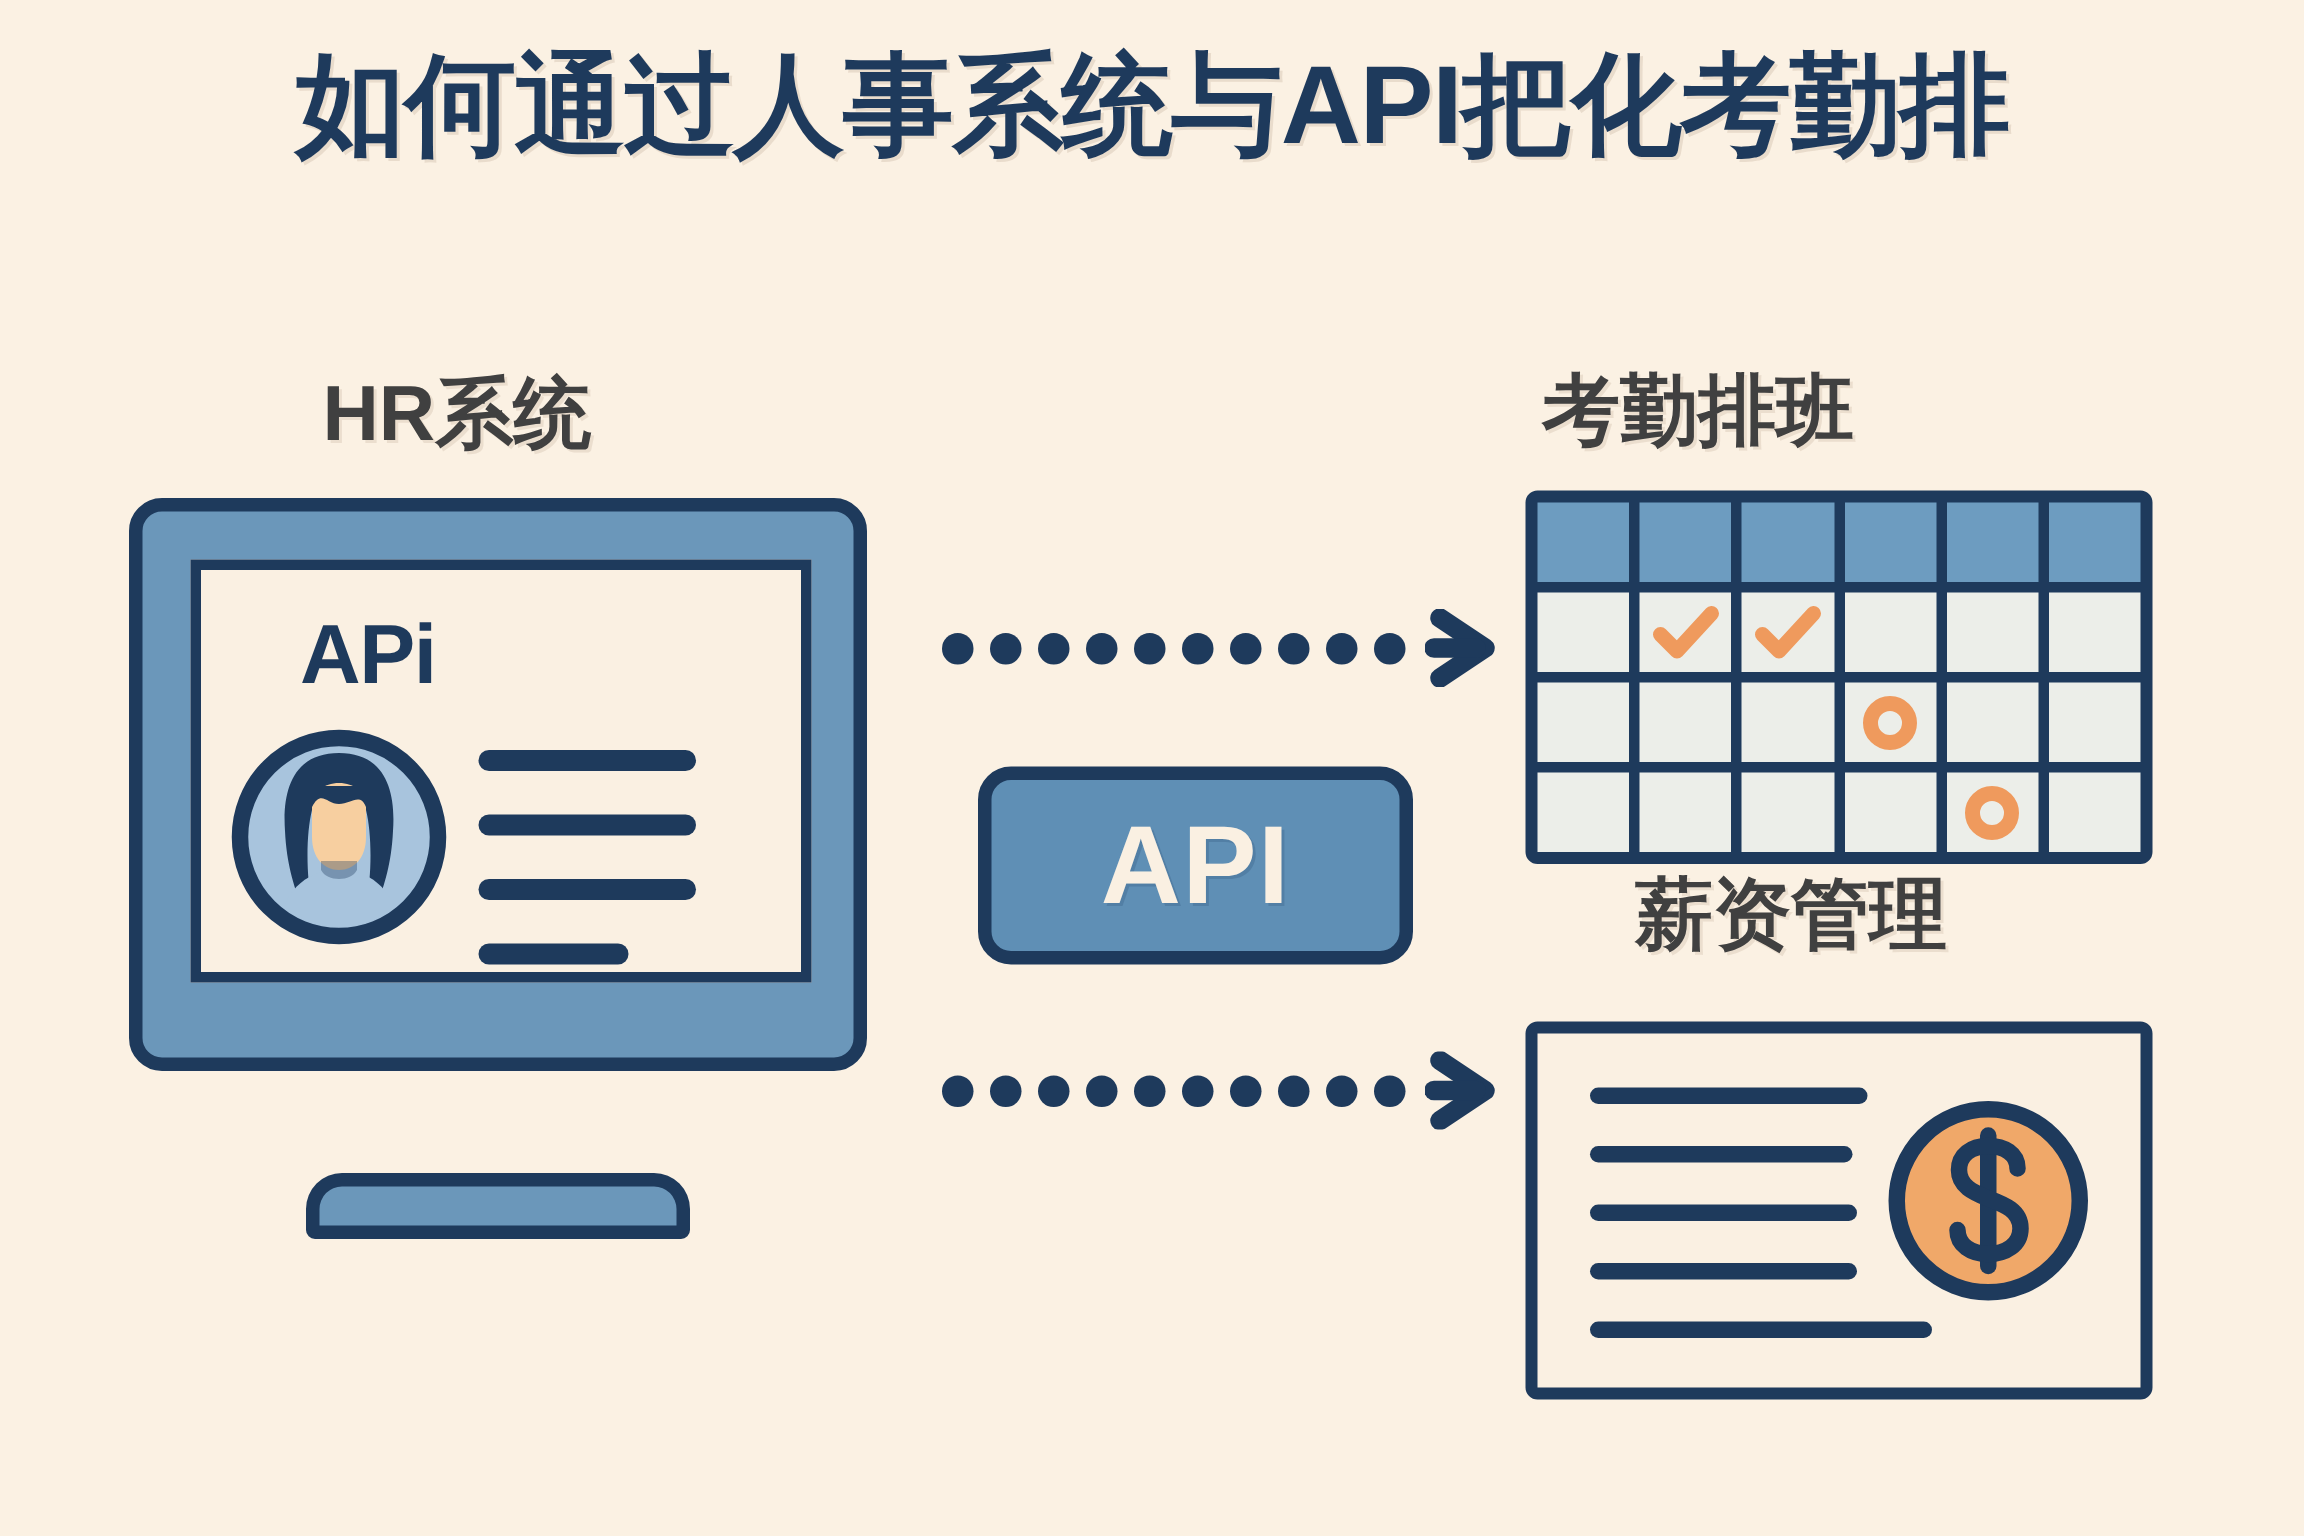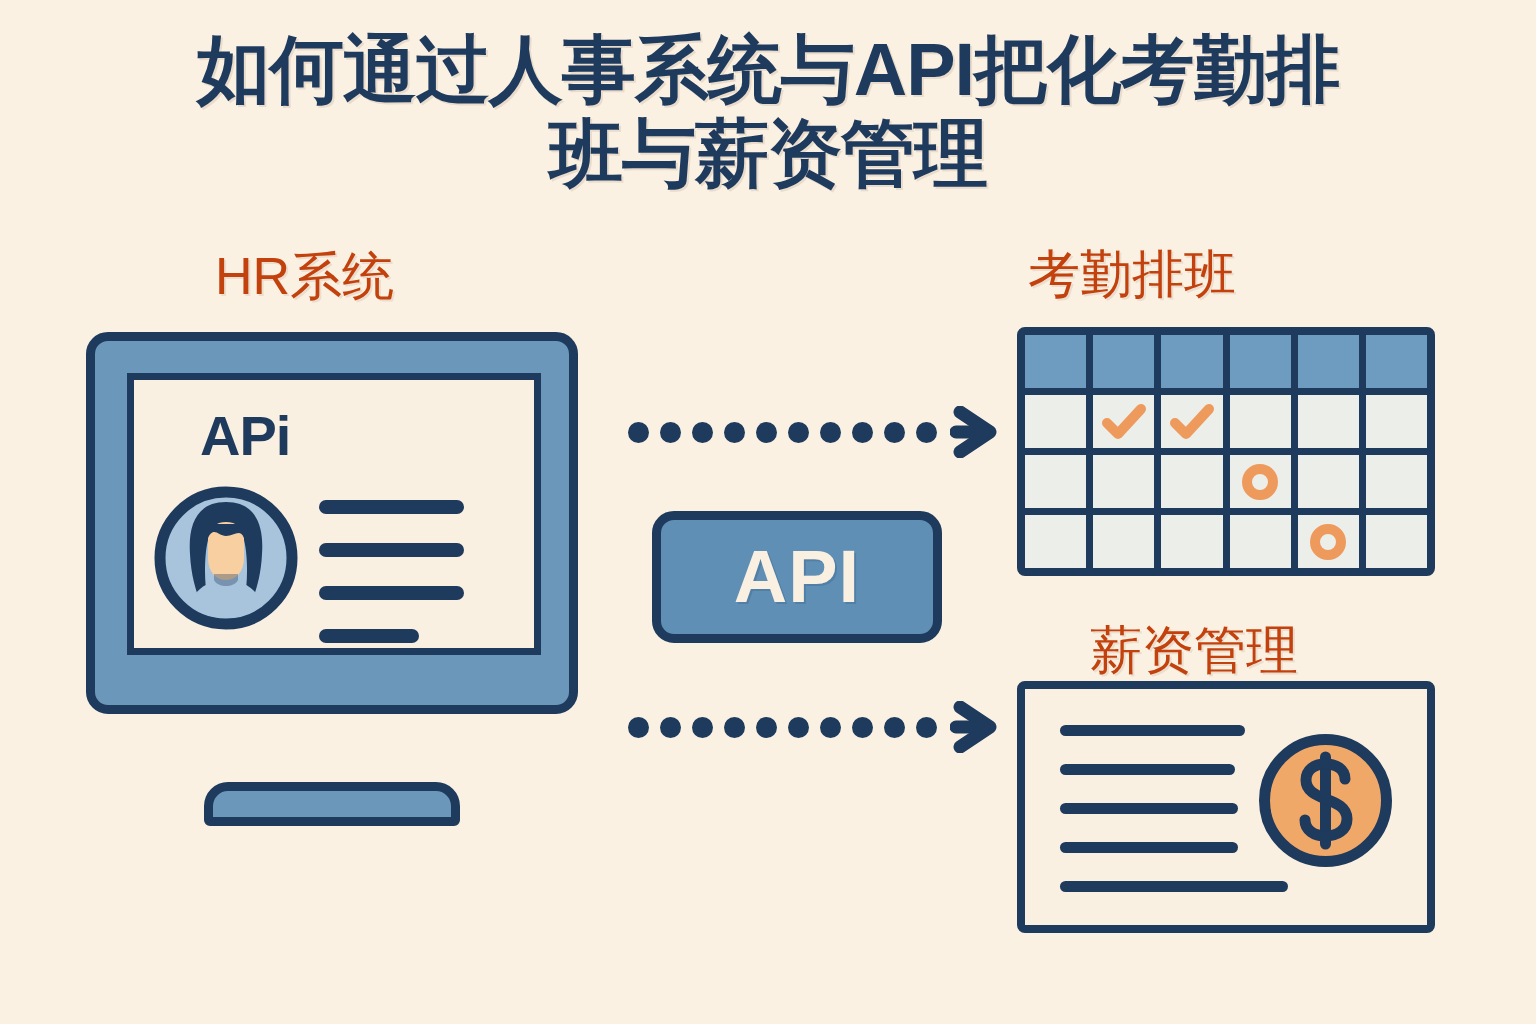--- a/index.html
+++ b/index.html
@@ -29,31 +29,31 @@
     font-size: 74px;
     line-height: 1.13;
     letter-spacing: -1px;
     text-shadow: 2px 2px 0 rgba(200,180,160,0.35);
   }
   .title-line { display: block; white-space: nowrap; }
 
   
   .section-label {
     position: absolute;
-    color: #c2410c;
-    font-weight: 400;
+    color: #404040;
+    font-weight: 700;
     font-size: 52px;
     line-height: 1;
     letter-spacing: 0px;
     text-shadow: 2px 2px 0 rgba(200,180,160,0.30);
     white-space: nowrap;
   }
   #label-hr { left: 215px; top: 250px; }
   #label-attendance { left: 1028px; top: 248px; }
-  #label-payroll { left: 1090px; top: 624px; text-align: center; }
+  #label-payroll { left: 1090px; top: 584px; text-align: center; }
 
   
   #monitor-wrap {
     position: absolute;
     left: 86px;
     top: 332px;
     width: 500px;
     height: 480px;
   }
   .monitor-body {
@@ -224,21 +224,20 @@
     height: 139px;
   }
 </style>
 </head>
 <body>
 
 <div id="canvas">
 
   <div class="title-block">
     <span class="title-line">如何通过人事系统与API把化考勤排</span>
-    <span class="title-line">班与薪资管理</span>
   </div>
 
   <div class="section-label" id="label-hr">HR系统</div>
 
   <div id="monitor-wrap">
     <div class="monitor-body">
       <div class="monitor-screen">
         <div class="screen-api-text">APi</div>
 
         <div class="avatar">

